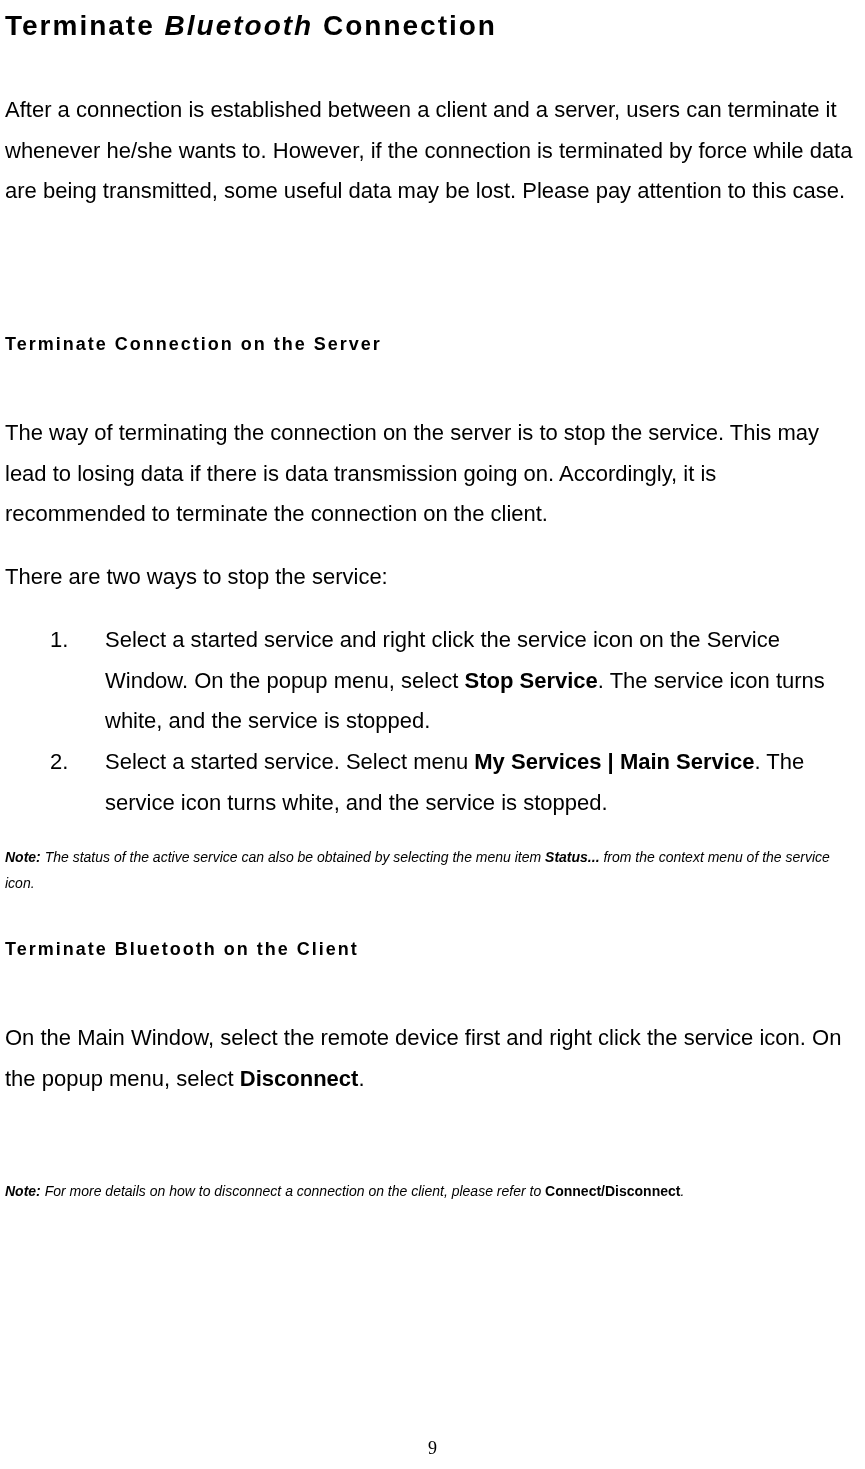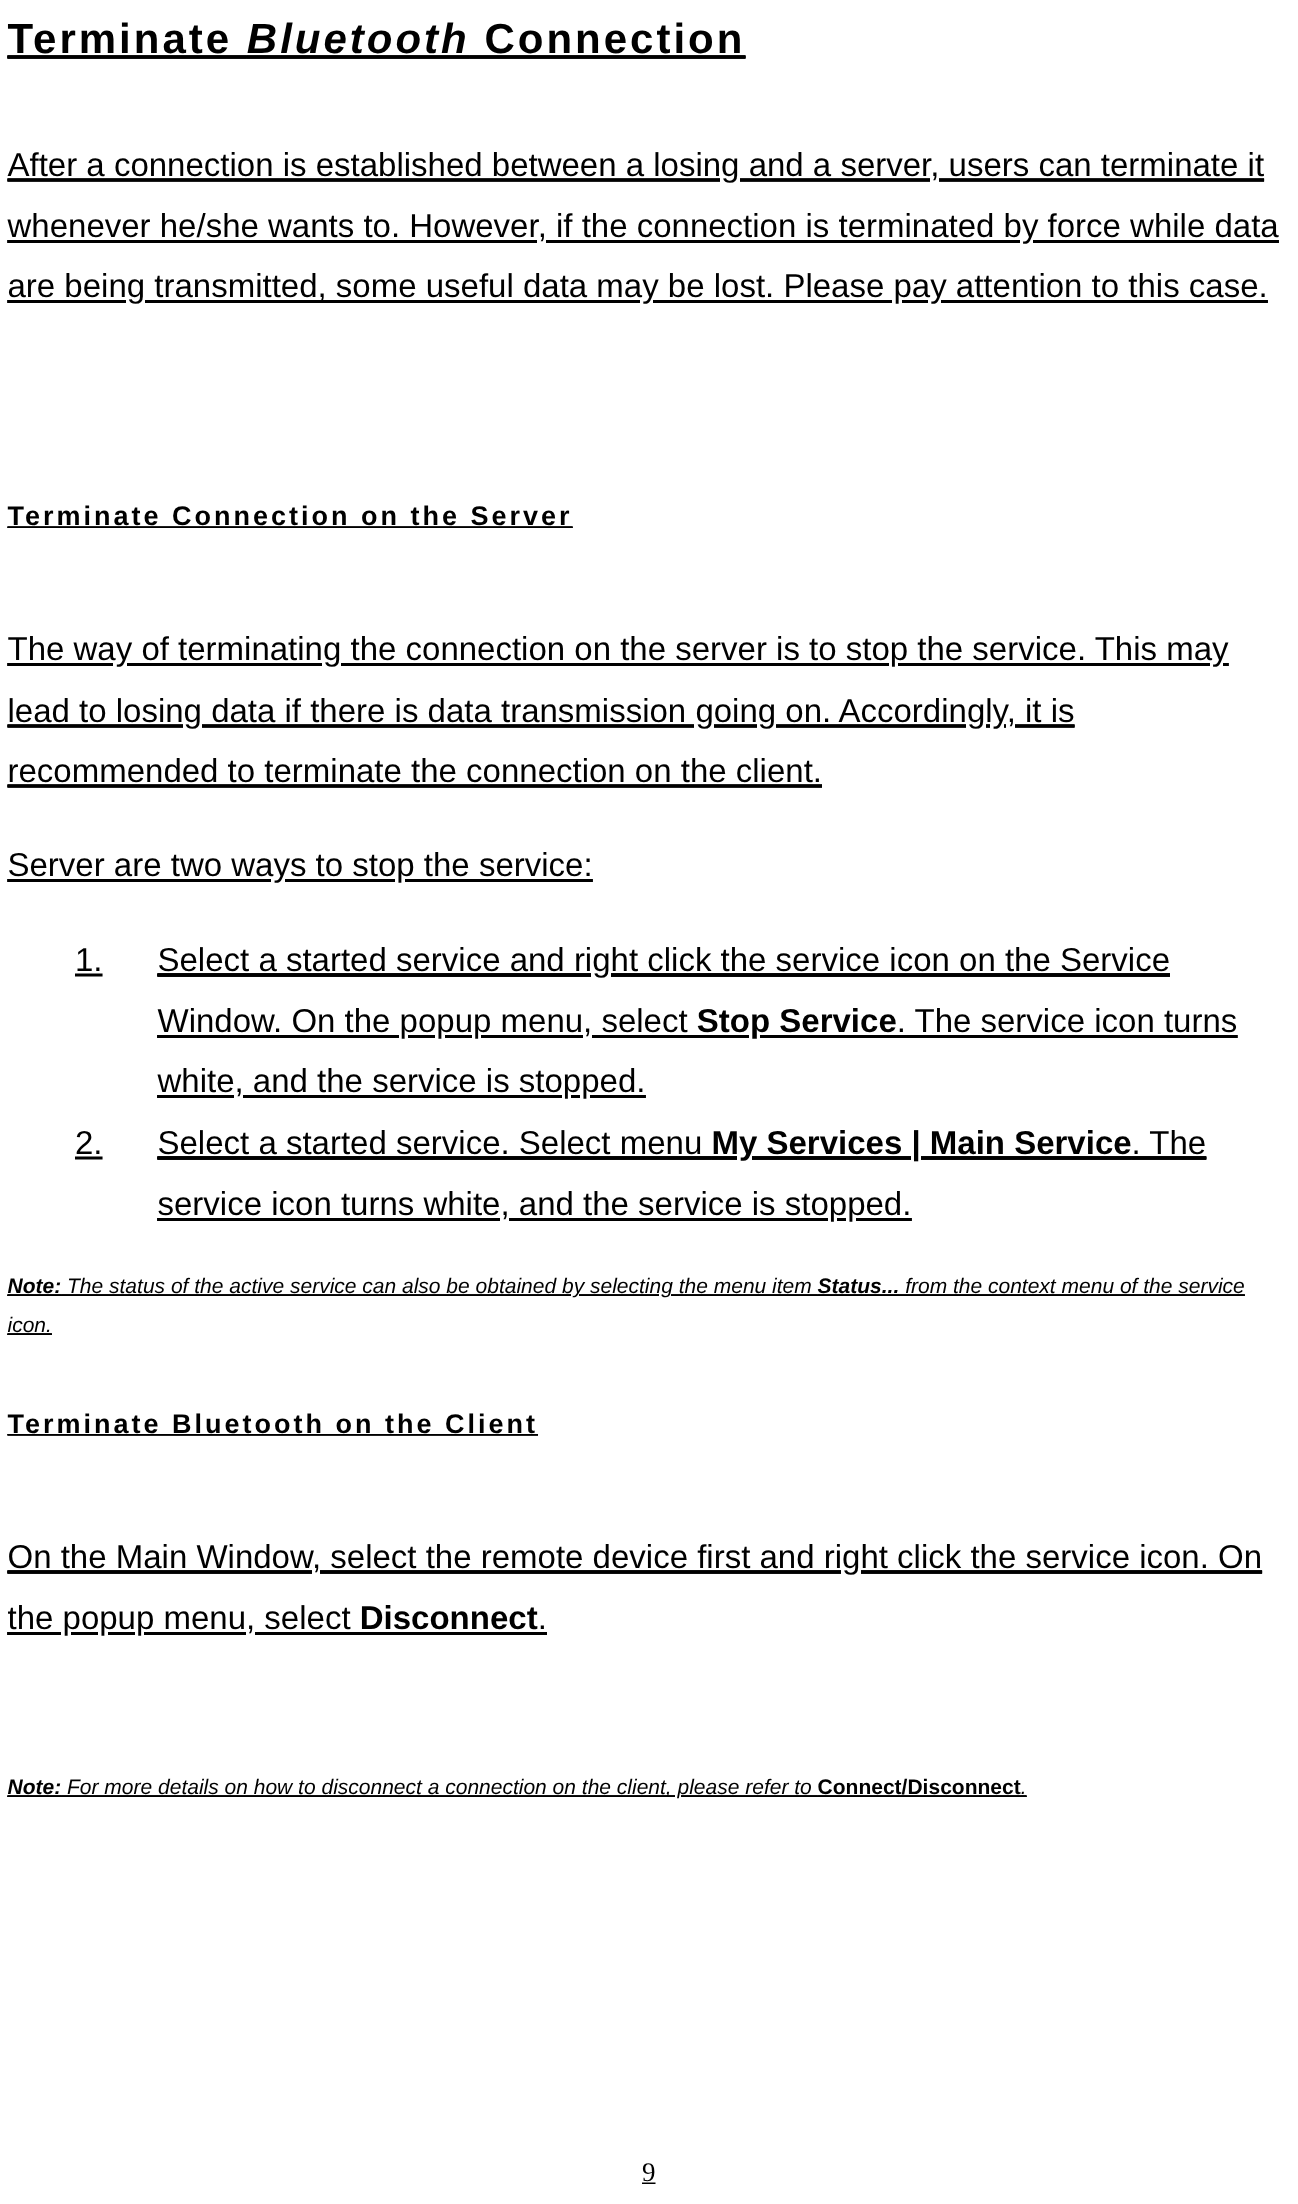--- a/index.html
+++ b/index.html
@@ -1,19 +1,18 @@
 <!DOCTYPE html>
 <html><head>
   <meta charset="utf-8">
   <style>
     * {
       margin: 0;
       padding: 0;
       box-sizing: border-box;
-      text-decoration: underline;
     }
     body {
       width: 865px;
       height: 1469px;
       background: #ffffff;
       font-family: Arial, Helvetica, sans-serif;
       color: #000000;
       padding: 10px 5px 0 5px;
       position: relative;
     }
@@ -91,29 +90,29 @@
       font-size: 18px;
     }
   </style>
 </head>
 <body>
 
 <h1 class="heading-1">
   <span>Terminate </span><span class="italic-word">Bluetooth</span><span> Connection</span>
 </h1>
 
-<p class="body-text">After a connection is established between a losing and a server, users can terminate it whenever he/she wants to. However, if the connection is terminated by force while data are being transmitted, some useful data may be lost. Please pay attention to this case.</p>
+<p class="body-text">After a connection is established between a client and a server, users can terminate it whenever he/she wants to. However, if the connection is terminated by force while data are being transmitted, some useful data may be lost. Please pay attention to this case.</p>
 
 <div class="section-gap-1"></div>
 
 <h2 class="heading-2">Terminate Connection on the Server</h2>
 
 <p class="body-text">The way of terminating the connection on the server is to stop the service. This may lead to losing data if there is data transmission going on. Accordingly, it is recommended to terminate the connection on the client.</p>
 
-<p class="body-text">Server are two ways to stop the service:</p>
+<p class="body-text">There are two ways to stop the service:</p>
 
 <div class="list-container">
   <div class="list-item">
     <span class="num">1.</span>
     <span>Select a started service and right click the service icon on the Service Window.   On the popup menu, select </span><span class="bold">Stop Service</span><span>. The service icon turns white, and the service is stopped.</span>
   </div>
   <div class="list-item">
     <span class="num">2.</span>
     <span>Select a started service. Select menu </span><span class="bold">My Services | Main Service</span><span>. The service icon turns white, and the service is stopped.</span>
   </div>

